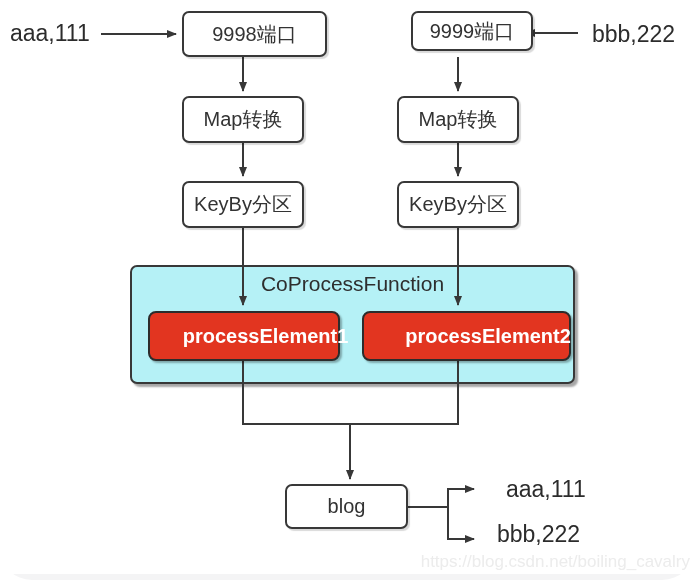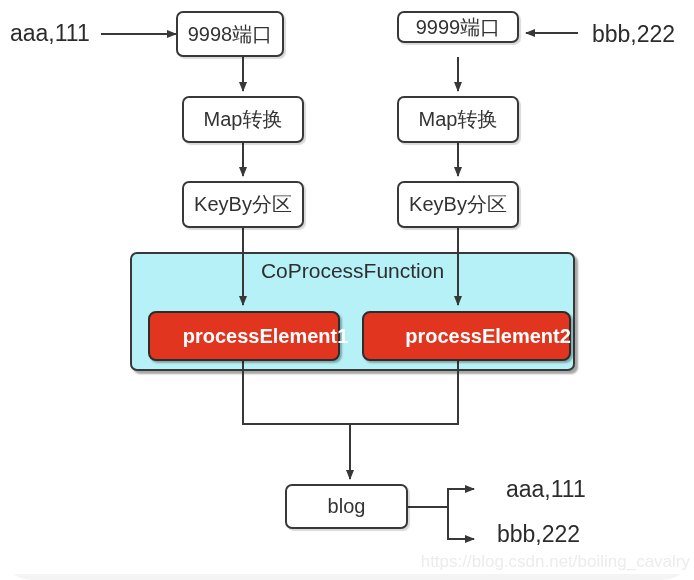--- a/index.html
+++ b/index.html
@@ -40,31 +40,31 @@
     border-radius: 7px;
     display: flex;
     align-items: center;
     justify-content: center;
     font-size: 20px;
     color: #333333;
     z-index: 3;
     box-shadow: 2px 2px 1px rgba(0,0,0,0.15);
     white-space: nowrap;
   }
-  .node-port-left  { left: 176px; top: 11px;  width: 108px; height: 46px; justify-content: center; }
-  .node-port-right { left: 397px; top: 11px;  width: 122px; height: 32px; text-align: right; }
+  .node-port-left  { left: 182px; top: 11px;  width: 145px; height: 46px; justify-content: center; }
+  .node-port-right { left: 411px; top: 11px;  width: 122px; height: 40px; text-align: right; }
   .node-map-left   { left: 182px; top: 96px;  width: 122px; height: 47px; }
   .node-map-right  { left: 397px; top: 96px;  width: 122px; height: 47px; }
   .node-keyby-left { left: 182px; top: 181px; width: 122px; height: 47px; }
   .node-keyby-right{ left: 397px; top: 181px; width: 122px; height: 47px; }
   .node-print      { left: 285px; top: 484px; width: 123px; height: 45px; }
   .coprocess {
     position: absolute;
     box-sizing: border-box;
-    left: 130px; top: 252px;
+    left: 130px; top: 265px;
     width: 445px; height: 119px;
     background: var(--accent-cyan, #B5F1F6);
     border: 2px solid #383838;
     border-radius: 7px;
     z-index: 1;
     box-shadow: 3px 3px 2px rgba(0,0,0,0.35);
   }
   .coprocess-title {
     position: absolute;
     left: 0; right: 0;

